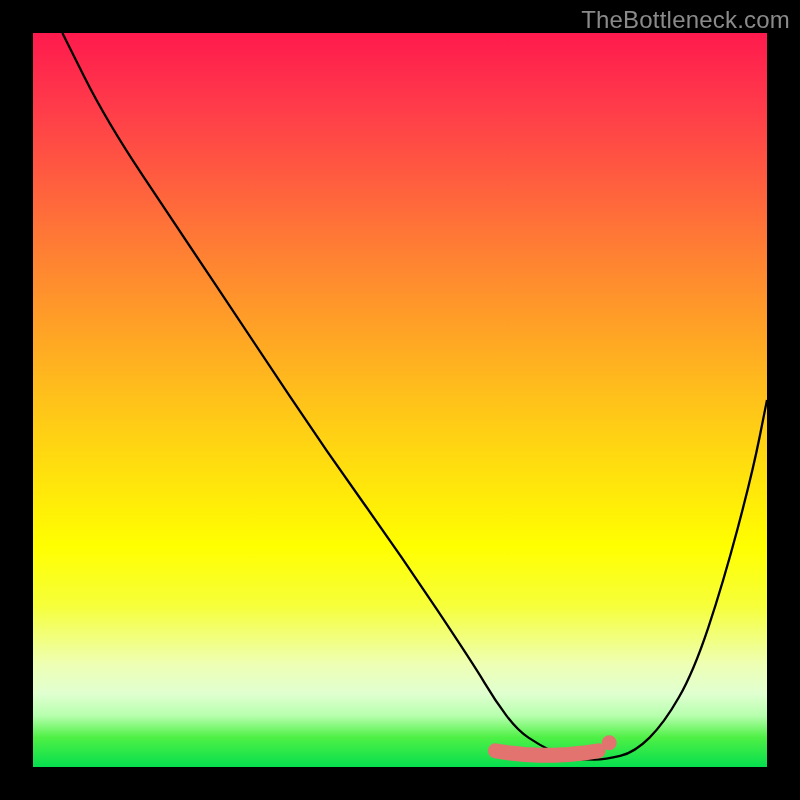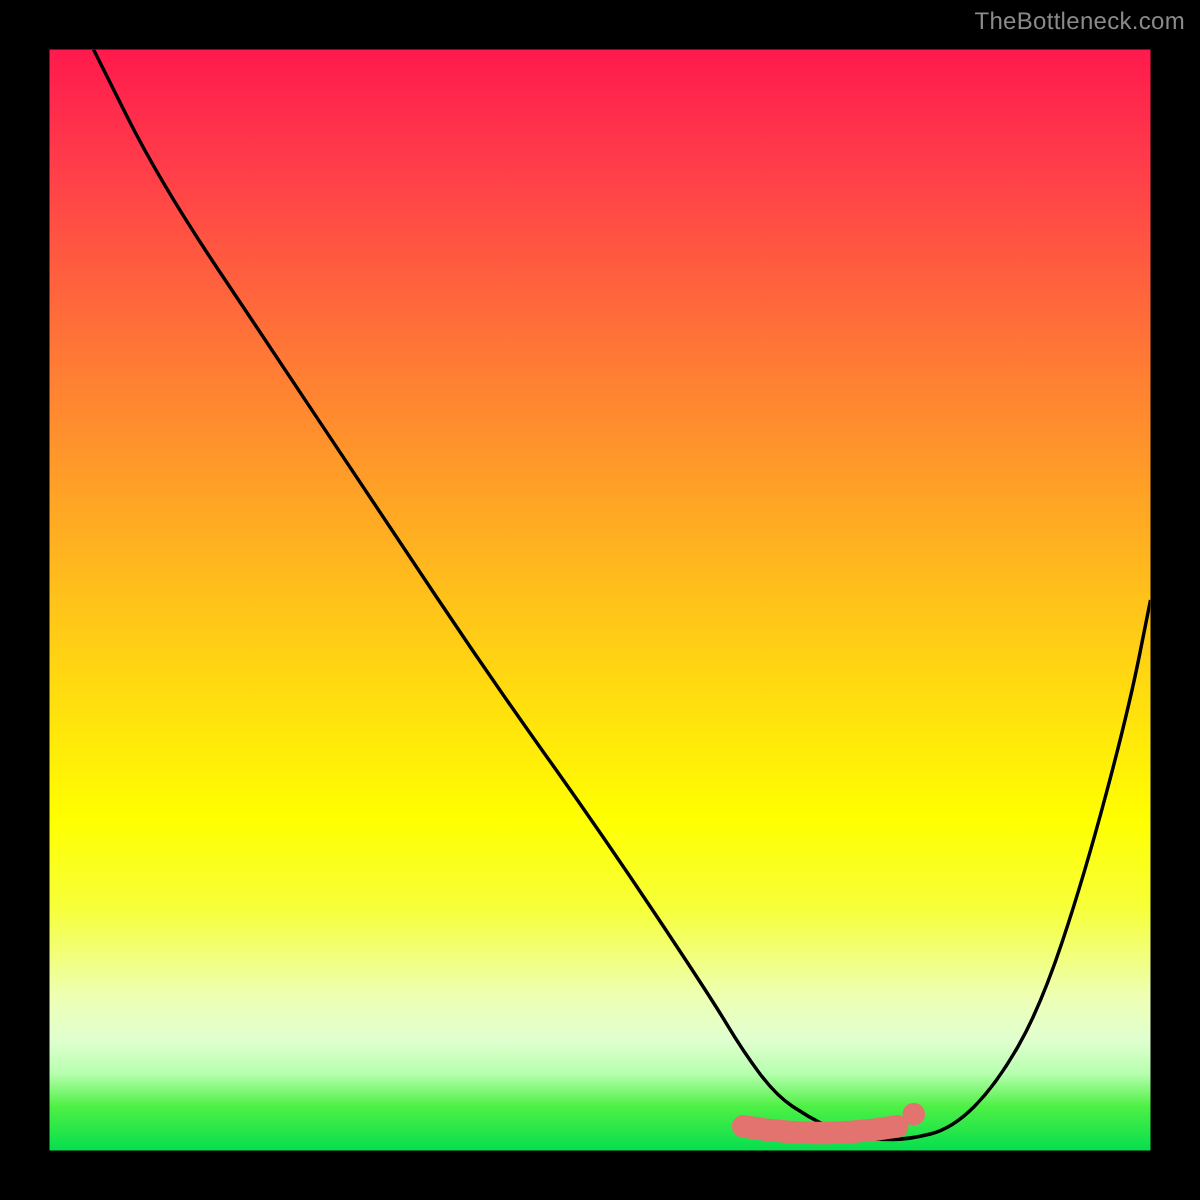--- a/index.html
+++ b/index.html
@@ -37,21 +37,21 @@
       #b7ffae 93%,
       #4ef045 96%,
       #06de4e 100%
     );
   }
   .watermark {
     position: absolute;
     top: 6px;
     right: 10px;
     color: #8a8a8a;
-    font-size: 16px;
+    font-size: 24px;
     font-weight: 500;
     letter-spacing: 0.2px;
     z-index: 5;
   }
   svg.overlay {
     position: absolute;
     left: 33px;
     top: 33px;
     width: 734px;
     height: 734px;

